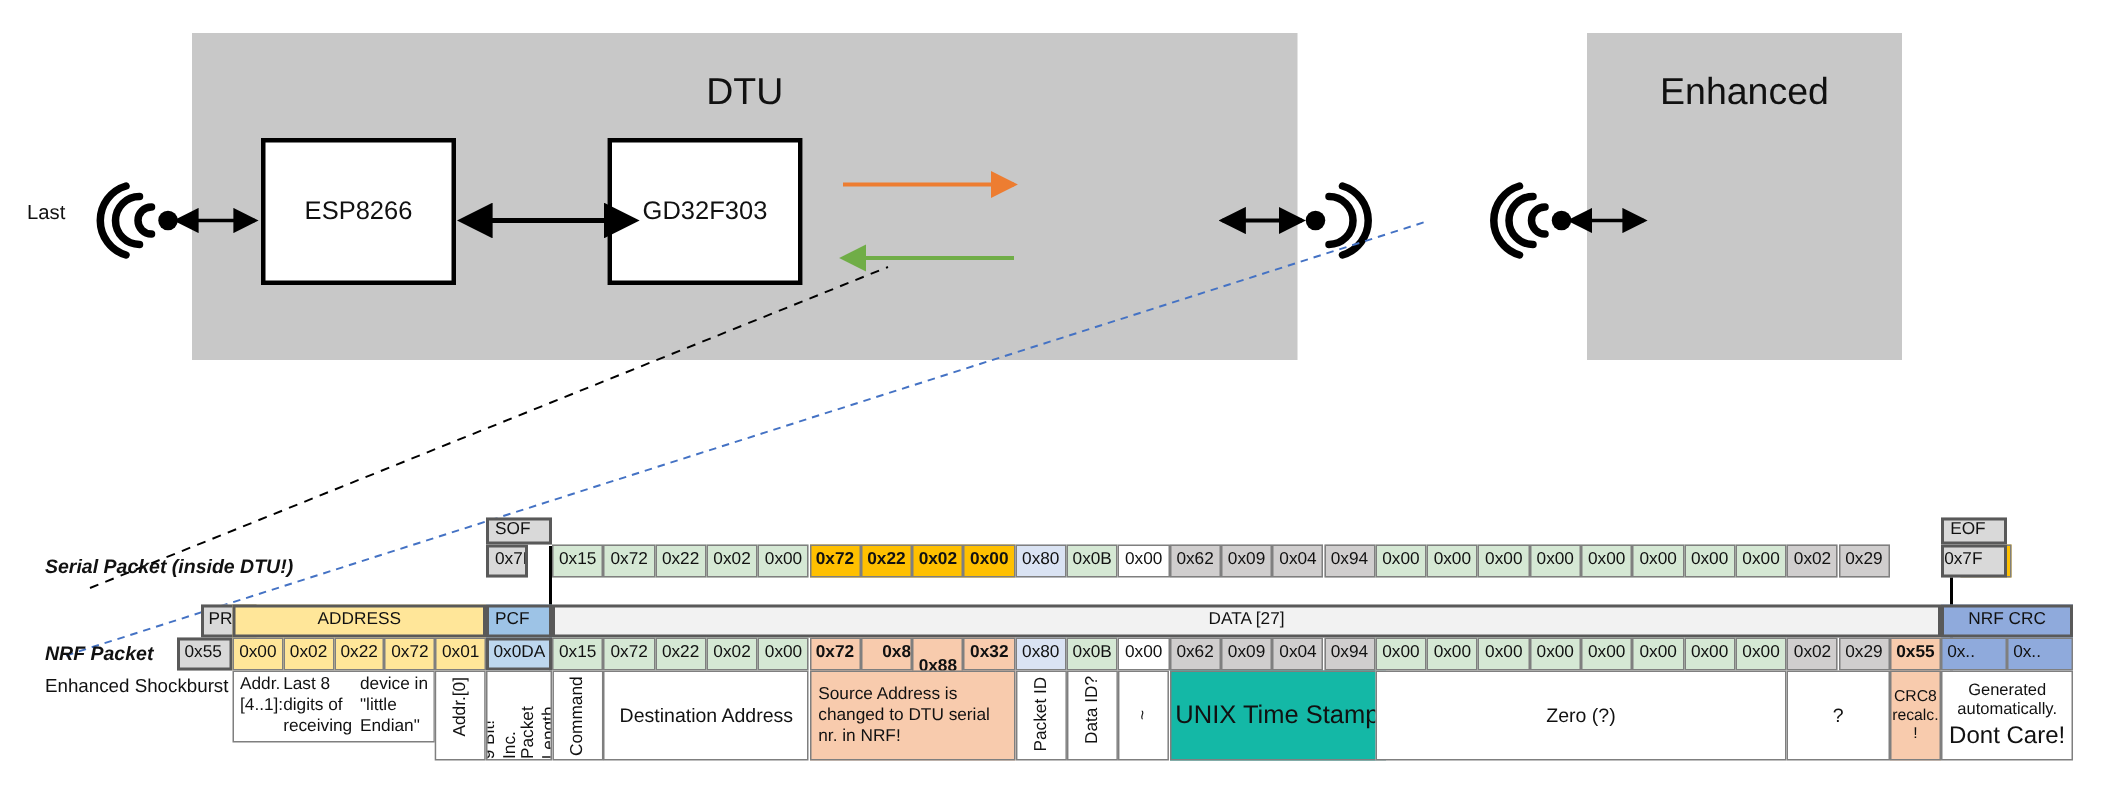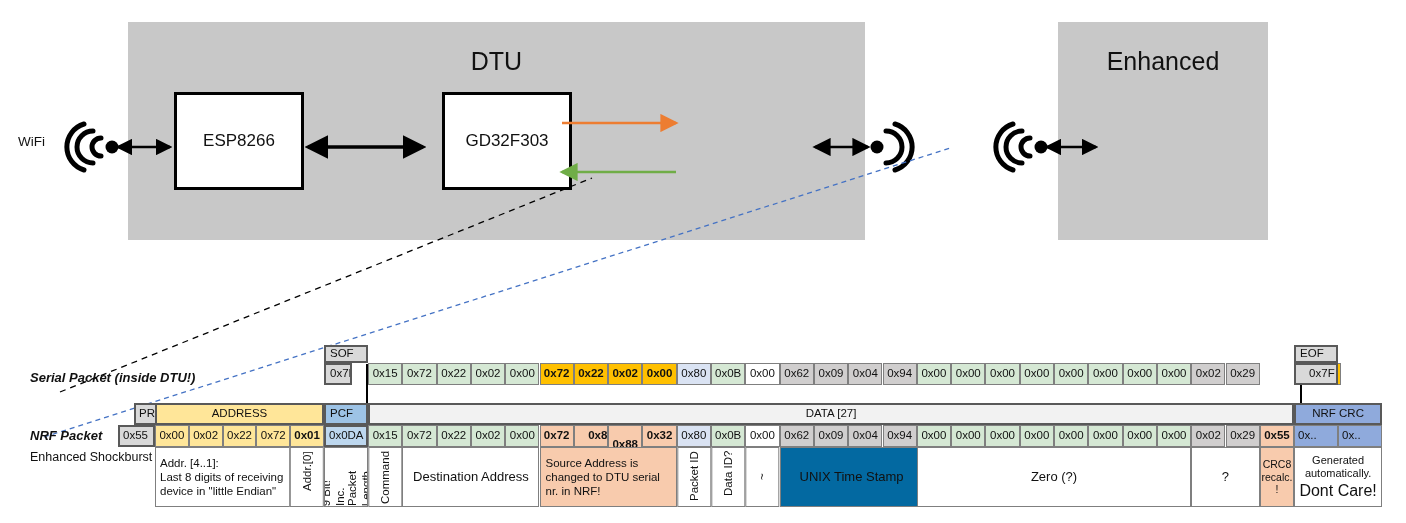--- a/index.html
+++ b/index.html
@@ -50,25 +50,25 @@
     <div class="devbox-title">DTU</div>
   </div>
 
   <div class="devbox" style="left:1058px;top:22px;width:210px;height:218px;">
     <div class="devbox-title">Enhanced</div>
   </div>
 
   <div class="chip" style="left:174px;top:92px;width:130px;height:98px;">
     <span>ESP8266</span>
   </div>
-  <div class="chip" style="left:442px;top:92px;width:130px;height:98px;justify-content:center;">
+  <div class="chip" style="left:405px;top:92px;width:130px;height:98px;justify-content:center;">
     <span>GD32F303</span>
   </div>
 
-  <div class="wifilabel" style="left:18px;top:134px;">WiFi</div>
+  <div class="wifilabel" style="left:18px;top:134px;">Last</div>
 
   <svg class="arrowsvg" viewBox="0 0 1406 523">
     <defs>
       <marker id="mk-black" markerWidth="7" markerHeight="7" refX="6" refY="3.5" orient="auto">
         <path d="M0,0 L7,3.5 L0,7 z" fill="#000"></path>
       </marker>
       <marker id="mk-black-start" markerWidth="7" markerHeight="7" refX="1" refY="3.5" orient="auto">
         <path d="M7,0 L0,3.5 L7,7 z" fill="#000"></path>
       </marker>
       <marker id="mk-orange" markerWidth="7" markerHeight="7" refX="6" refY="3.5" orient="auto">
@@ -146,34 +146,34 @@
       <div class="cell " style="left: 985.4px; top: 33px; width: 34.3px; height: 22px; background: rgb(213, 232, 212);">0x00</div>
       <div class="cell " style="left: 1019.7px; top: 33px; width: 34.3px; height: 22px; background: rgb(213, 232, 212);">0x00</div>
       <div class="cell " style="left: 1054px; top: 33px; width: 34.3px; height: 22px; background: rgb(213, 232, 212);">0x00</div>
       <div class="cell " style="left: 1088.3px; top: 33px; width: 34.3px; height: 22px; background: rgb(213, 232, 212);">0x00</div>
       <div class="cell " style="left: 1122.6px; top: 33px; width: 34.3px; height: 22px; background: rgb(213, 232, 212);">0x00</div>
       <div class="cell " style="left: 1156.9px; top: 33px; width: 34.3px; height: 22px; background: rgb(213, 232, 212);">0x00</div>
       <div class="cell " style="left: 1191.2px; top: 33px; width: 34.3px; height: 22px; background: rgb(208, 206, 206);">0x02</div>
       <div class="cell " style="left: 1225.5px; top: 33px; width: 34.3px; height: 22px; background: rgb(208, 206, 206);">0x29</div>
       <div class="cell bold" style="left: 1259.8px; top: 33px; width: 34.3px; height: 22px; background: rgb(255, 192, 0); margin-left: 47px;">0x4E</div>
       <div class="cell thick" style="left: 1294.1px; top: 15px; width: 44px; height: 18px; background: rgb(217, 217, 217); justify-content: flex-start; padding-left: 4px;">EOF</div>
-      <div class="cell thick" style="left: 1294.1px; top: 33px; width: 44px; height: 22px; background: rgb(217, 217, 217); justify-content: flex-start; padding-left: 13px;">0x7F</div>
+      <div class="cell thick" style="left: 1294.1px; top: 33px; width: 44px; height: 22px; background: rgb(217, 217, 217); justify-content: flex-start; padding-left: 0;">0x7F</div>
     </div>
   <div id="nrf-row">
       <div class="cell thick" style="left: 118px; top: 73px; width: 37px; height: 22px; background: rgb(217, 217, 217); justify-content: flex-start; padding-left: 3px; margin-left: 16px;">PRE</div>
       <div class="cell thick" style="left: 155px; top: 73px; width: 169px; height: 22px; background: rgb(255, 230, 153);">ADDRESS</div>
       <div class="cell thick" style="left: 324px; top: 73px; width: 44px; height: 22px; background: rgb(157, 195, 230); justify-content: flex-start; padding-left: 4px;">PCF</div>
       <div class="cell thick" style="left: 368px; top: 73px; width: 926.1px; height: 22px; background: rgb(242, 242, 242);">DATA [27]</div>
       <div class="cell thick" style="left: 1294.1px; top: 73px; width: 88px; height: 22px; background: rgb(143, 170, 220);">NRF CRC</div>
       <div class="cell thick" style="left: 118px; top: 95px; width: 37px; height: 22px; background: rgb(217, 217, 217); justify-content: flex-start; padding-left: 3px;">0x55</div>
       <div class="cell " style="left: 155px; top: 95px; width: 33.8px; height: 22px; background: rgb(255, 230, 153);">0x00</div>
       <div class="cell " style="left: 188.8px; top: 95px; width: 33.8px; height: 22px; background: rgb(255, 230, 153);">0x02</div>
       <div class="cell " style="left: 222.6px; top: 95px; width: 33.8px; height: 22px; background: rgb(255, 230, 153);">0x22</div>
       <div class="cell " style="left: 256.4px; top: 95px; width: 33.8px; height: 22px; background: rgb(255, 230, 153);">0x72</div>
-      <div class="cell " style="left: 290.2px; top: 95px; width: 33.8px; height: 22px; background: rgb(255, 230, 153); font-weight: bold;">0x01</div>
+      <div class="cell " style="left: 290.2px; top: 95px; width: 33.8px; height: 22px; background: rgb(255, 230, 153);">0x01</div>
       <div class="cell thick" style="left: 324px; top: 95px; width: 44px; height: 22px; background: rgb(189, 215, 238); justify-content: flex-start; padding-left: 3px;">0x0DA</div>
       <div class="cell " style="left: 368px; top: 95px; width: 34.3px; height: 22px; background: rgb(213, 232, 212);">0x15</div>
       <div class="cell " style="left: 402.3px; top: 95px; width: 34.3px; height: 22px; background: rgb(213, 232, 212);">0x72</div>
       <div class="cell " style="left: 436.6px; top: 95px; width: 34.3px; height: 22px; background: rgb(213, 232, 212);">0x22</div>
       <div class="cell " style="left: 470.9px; top: 95px; width: 34.3px; height: 22px; background: rgb(213, 232, 212);">0x02</div>
       <div class="cell " style="left: 505.2px; top: 95px; width: 34.3px; height: 22px; background: rgb(213, 232, 212);">0x00</div>
       <div class="cell bold" style="left: 539.5px; top: 95px; width: 34.3px; height: 22px; background: rgb(248, 203, 173);">0x72</div>
       <div class="cell bold" style="left: 573.8px; top: 95px; width: 34.3px; height: 22px; background: rgb(248, 203, 173); padding-left: 20px;">0x81</div>
       <div class="cell bold" style="left: 608.1px; top: 95px; width: 34.3px; height: 40px; background: rgb(248, 203, 173);">0x88</div>
       <div class="cell bold" style="left: 642.4px; top: 95px; width: 34.3px; height: 22px; background: rgb(248, 203, 173);">0x32</div>
@@ -192,38 +192,38 @@
       <div class="cell " style="left: 1088.3px; top: 95px; width: 34.3px; height: 22px; background: rgb(213, 232, 212);">0x00</div>
       <div class="cell " style="left: 1122.6px; top: 95px; width: 34.3px; height: 22px; background: rgb(213, 232, 212);">0x00</div>
       <div class="cell " style="left: 1156.9px; top: 95px; width: 34.3px; height: 22px; background: rgb(213, 232, 212);">0x00</div>
       <div class="cell " style="left: 1191.2px; top: 95px; width: 34.3px; height: 22px; background: rgb(208, 206, 206);">0x02</div>
       <div class="cell " style="left: 1225.5px; top: 95px; width: 34.3px; height: 22px; background: rgb(208, 206, 206);">0x29</div>
       <div class="cell bold" style="left: 1259.8px; top: 95px; width: 34.3px; height: 22px; background: rgb(248, 203, 173);">0x55</div>
       <div class="cell " style="left: 1294.1px; top: 95px; width: 44px; height: 22px; background: rgb(143, 170, 220); justify-content: flex-start; padding-left: 3px;">0x..</div>
       <div class="cell " style="left: 1338.1px; top: 95px; width: 44px; height: 22px; background: rgb(143, 170, 220); justify-content: flex-start; padding-left: 3px;">0x..</div>
     </div>
   <div id="desc-row">
-      <div class="cell desc left" style="left: 155px; top: 117px; width: 135.2px; height: 60px; background: rgb(255, 255, 255); flex-direction: column; justify-content: center; align-items: flex-start;">
+      <div class="cell desc left" style="left: 155px; top: 117px; width: 135.2px; height: 48px; background: rgb(255, 255, 255); flex-direction: row; justify-content: center; align-items: flex-start;">
         <div>Addr. [4..1]:</div>
         <div>Last 8 digits of receiving</div>
         <div>device in "little Endian"</div>
       </div>
       <div class="cell desc rot" style="left: 290.2px; top: 117px; width: 33.8px; height: 60px; background: rgb(255, 255, 255);">Addr.[0]</div>
       <div class="multirot" style="left: 324px; top: 117px; width: 44px; height: 60px; background: rgb(255, 255, 255);">
         <span>9 Bit!</span>
         <span>Inc. Packet</span>
         <span>Length</span>
       </div>
       <div class="cell desc rot thick" style="left: 368px; top: 117px; width: 34.3px; height: 60px; background: rgb(255, 255, 255);">Command</div>
       <div class="cell desc" style="left: 402.3px; top: 117px; width: 137.2px; height: 60px; background: rgb(255, 255, 255); font-size: 13px;">Destination Address</div>
       <div class="cell desc" style="left: 539.5px; top: 117px; width: 137.2px; height: 60px; background: rgb(248, 203, 173); justify-content: flex-start; align-items: center; text-align: left; padding-left: 5px; padding-right: 4px;">Source Address is changed to DTU serial nr. in NRF!</div>
       <div class="cell desc rot" style="left: 676.7px; top: 117px; width: 34.3px; height: 60px; background: rgb(255, 255, 255);">Packet ID</div>
       <div class="cell desc rot" style="left: 711px; top: 117px; width: 34.3px; height: 60px; background: rgb(255, 255, 255);">Data ID?</div>
       <div class="cell desc rot2" style="left: 745.3px; top: 117px; width: 34.3px; height: 60px; background: rgb(255, 255, 255);">~</div>
-      <div class="cell desc" style="left: 779.6px; top: 117px; width: 144px; height: 60px; background: #0369a1; font-size: 13px;">UNIX Time Stamp</div>
+      <div class="cell desc" style="left: 779.6px; top: 117px; width: 144px; height: 60px; background: #14b8a6; font-size: 17px;">UNIX Time Stamp</div>
       <div class="cell desc" style="left: 916.8px; top: 117px; width: 274.4px; height: 60px; background: rgb(255, 255, 255); font-size: 13px;">Zero (?)</div>
       <div class="cell desc" style="left: 1191.2px; top: 117px; width: 68.6px; height: 60px; background: rgb(255, 255, 255); font-size: 13px;">?</div>
       <div class="cell desc" style="left: 1259.8px; top: 117px; width: 34.3px; height: 60px; background: rgb(248, 203, 173); flex-direction: column;">
         <div style="font-size: 10.5px;">CRC8</div>
         <div style="font-size: 10.5px;">recalc.</div>
         <div style="font-size: 10.5px;">!</div>
       </div>
       <div class="cell desc thick" style="left: 1294.1px; top: 117px; width: 88px; height: 60px; background: rgb(255, 255, 255); flex-direction: column;">
         <div style="font-size: 11px;">Generated</div>
         <div style="font-size: 11px;">automatically.</div>

